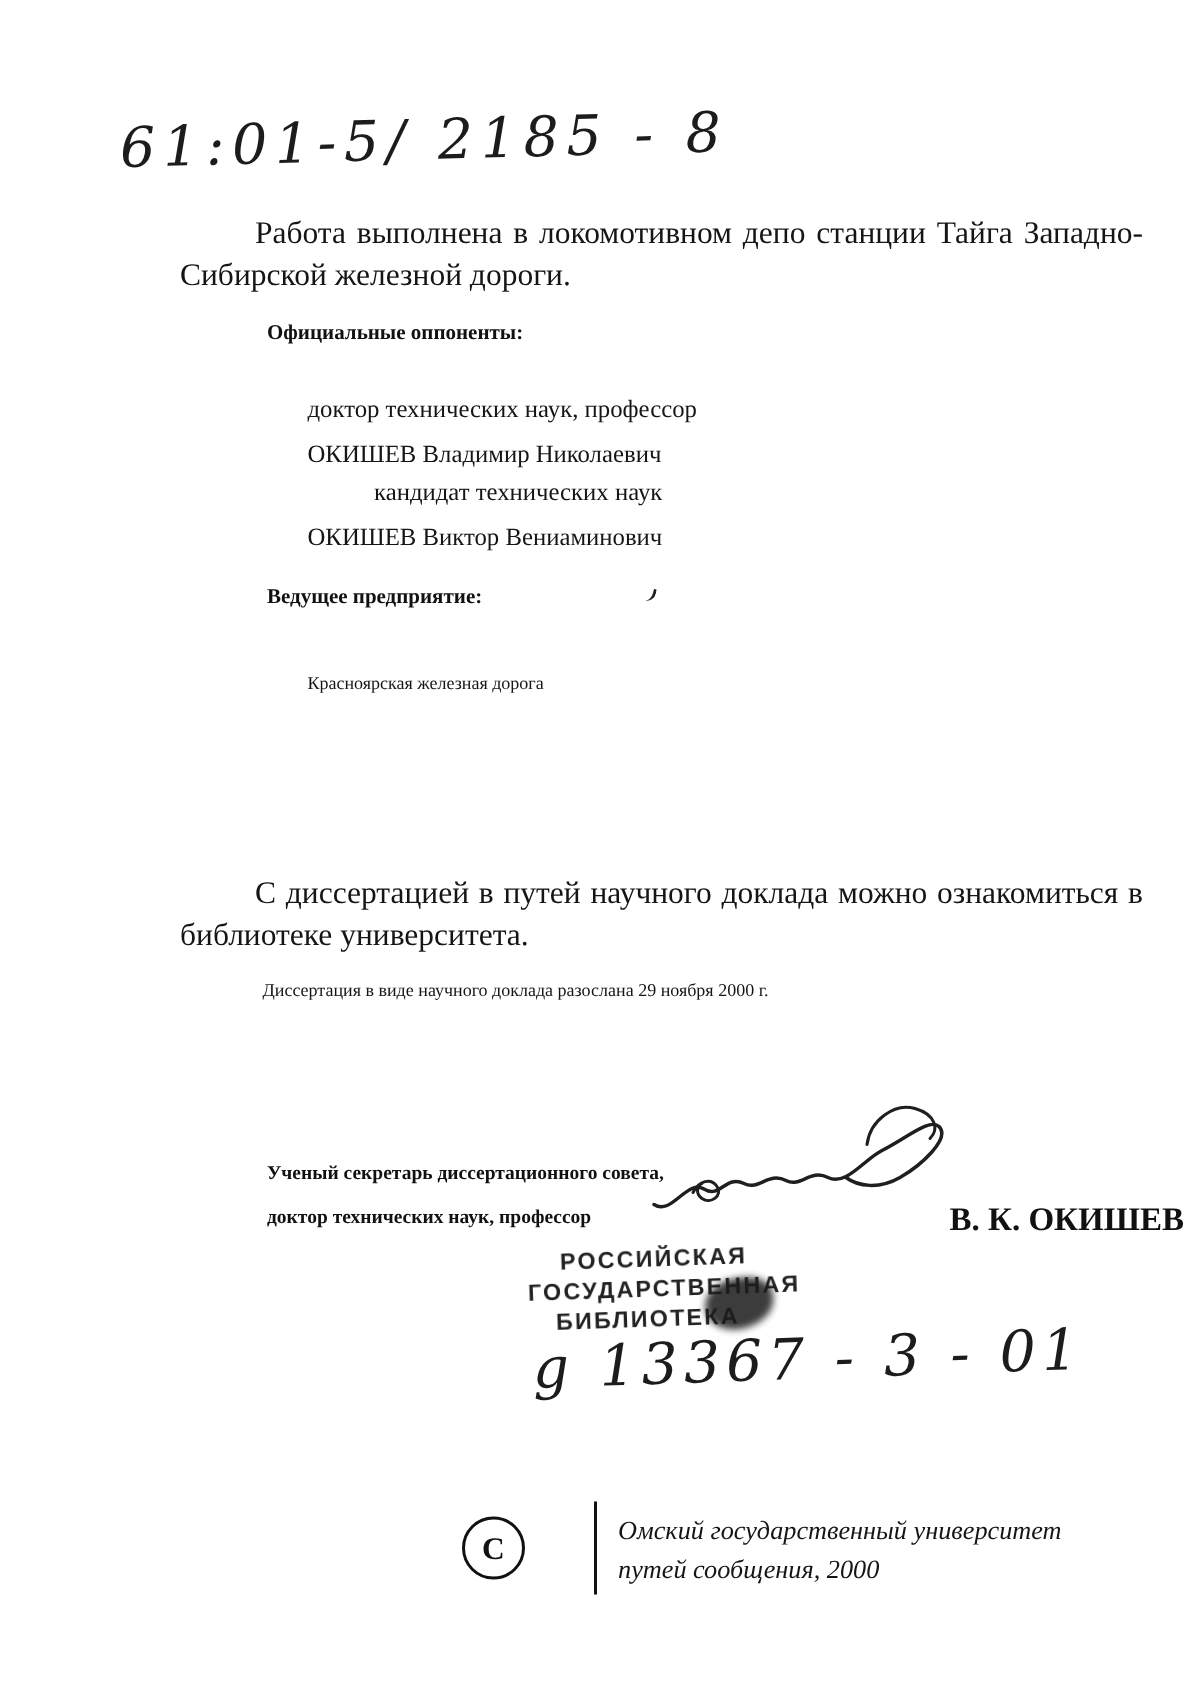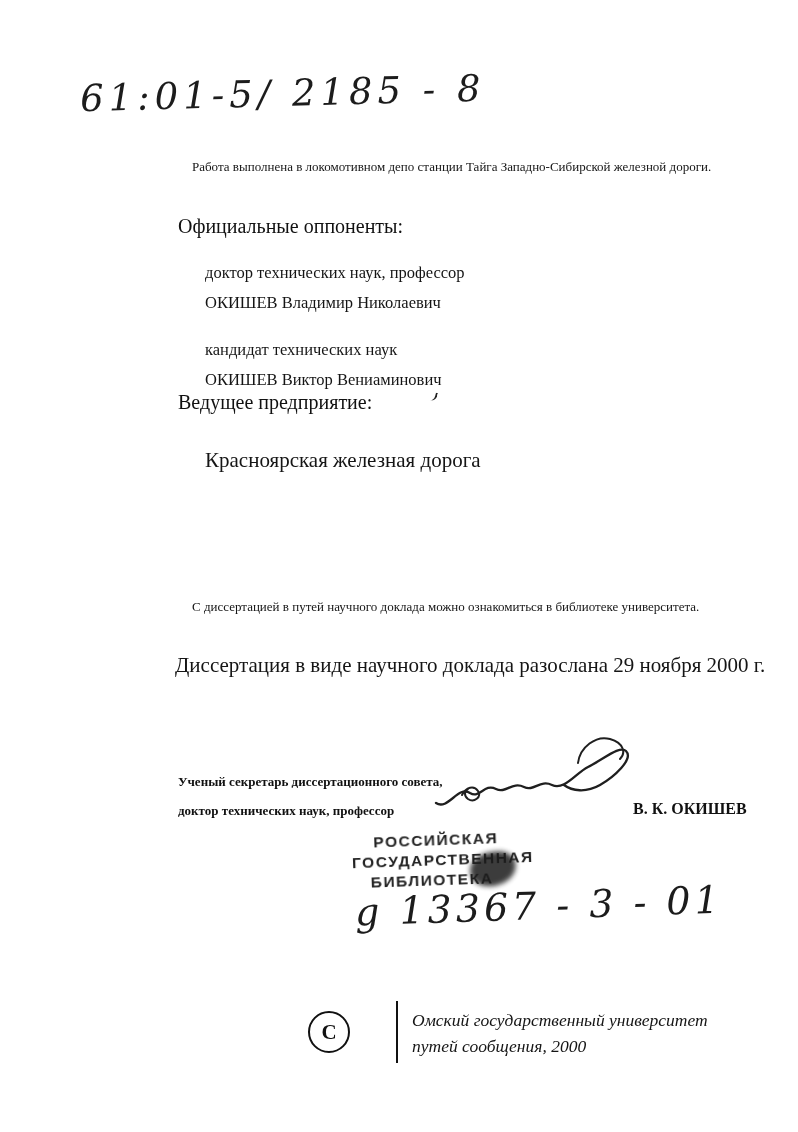--- a/index.html
+++ b/index.html
@@ -23,74 +23,73 @@
     font-family: "DejaVu Serif", serif;
     font-style: italic;
     font-size: 37px;
     letter-spacing: 5px;
     transform: rotate(-1.5deg);
     white-space: nowrap;
     color: #1c1c1c;
   }
 
   .para {
-    left: 142px;
+    left: 120px;
     width: 642px;
-    font-size: 13px;
+    font-size: 21px;
     line-height: 28px;
     text-align: justify;
     text-indent: 50px;
     color: #151515;
-    margin-top: 12px;
   }
   .para-intro    { top: 141px; }
   .para-defense  { top: 486px; }
   .para-library  { top: 581px; }
   .para-reviews  { top: 696px; }
 
   .single-line {
-    font-size: 21px;
+    font-size: 12px;
     color: #151515;
     white-space: nowrap;
   }
 
   .heading {
-    font-weight: normal;
-    font-size: 20px;
+    font-weight: bold;
+    font-size: 14px;
     color: #111;
     white-space: nowrap;
   }
   .h-opponents { left: 178px; top: 215px; }
   .h-leading   { left: 178px; top: 391px; }
 
   .person-block {
     left: 205px;
     font-size: 16.5px;
     line-height: 30px;
     color: #151515;
     white-space: nowrap;
   }
   .person-1 { top: 258px; }
-  .person-2 { top: 335px; }
+  .person-2 { top: 313px; text-align: right; }
 
   .leading-org { left: 205px; top: 448px; }
   .mailed-note { left: 125px; top: 653px; text-indent: 50px; width: 642px; }
 
   .secretary-block {
     left: 178px; top: 767px;
     font-weight: bold;
     font-size: 13px;
     line-height: 29px;
     color: #111;
     white-space: nowrap;
   }
   .secretary-name {
     left: 633px; top: 800px;
     font-weight: bold;
-    font-size: 16px;
+    font-size: 22px;
     white-space: nowrap;
     color: #111;
   }
 
   .ink-mark {
     left: 430px; top: 392px;
     width: 5px; height: 9px;
     border-right: 2.5px solid #222;
     border-radius: 0 0 6px 0;
     transform: rotate(14deg);

